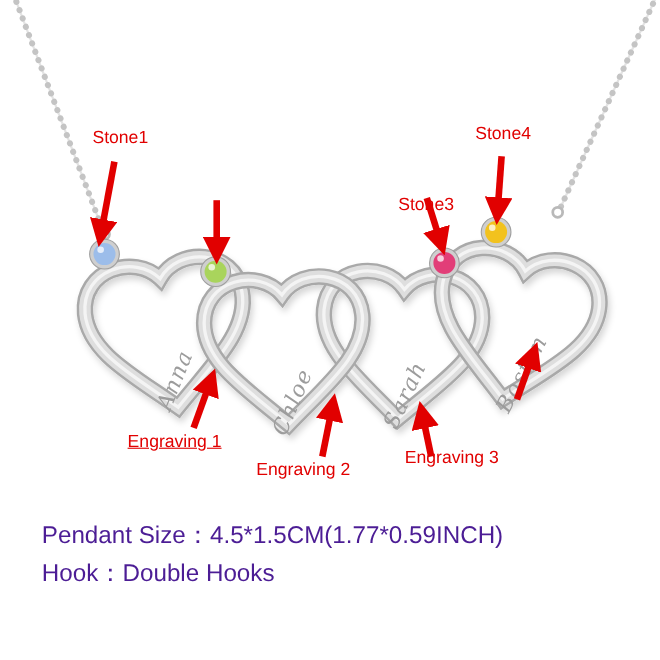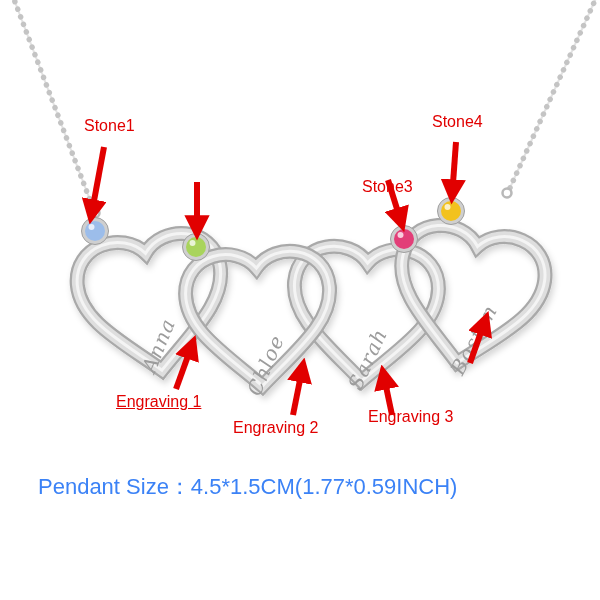--- a/index.html
+++ b/index.html
@@ -23,21 +23,21 @@
   #lbl-stone1{left:84px;top:117px;}
   #lbl-stone2{left:172px;top:153px;}
   #lbl-stone3{left:362px;top:150px;margin-top:28px;}
   #lbl-stone4{left:432px;top:113px;}
   #lbl-eng1{left:116px;top:393px;text-decoration:underline;}
   #lbl-eng2{left:233px;top:419px;}
   #lbl-eng3{left:368px;top:408px;}
   #lbl-eng4{left:424px;top:369px;}
 
   
-  .specs{position:absolute;left:38px;top:470px;color:#3b82f6;font-size:22px;line-height:34px;}
+  .specs{position:absolute;left:38px;top:470px;color:#4c1d95;font-size:22px;line-height:34px;}
 </style>
 </head>
 <body>
 
 <div class="stage">
 
   <svg width="600" height="600" viewBox="0 0 600 600">
     <defs>
       <marker id="arrowhead" viewBox="0 0 10 10" refX="7" refY="5" markerWidth="4.2" markerHeight="4.2" orient="auto">
         <path d="M0,0 L10,5 L0,10 Z" fill="#e10000"></path>
@@ -120,15 +120,16 @@
 
   <div class="lbl" id="lbl-stone1">Stone1</div>
   <div class="lbl" id="lbl-stone3">Stone3</div>
   <div class="lbl" id="lbl-stone4">Stone4</div>
   <div class="lbl" id="lbl-eng1">Engraving 1</div>
   <div class="lbl" id="lbl-eng2">Engraving 2</div>
   <div class="lbl" id="lbl-eng3">Engraving 3</div>
 
   <div class="specs">
     <div>Pendant Size：4.5*1.5CM(1.77*0.59INCH)</div>
+    <div>Hook：Double Hooks</div>
   </div>
 
 </div>
 
 </body></html>

